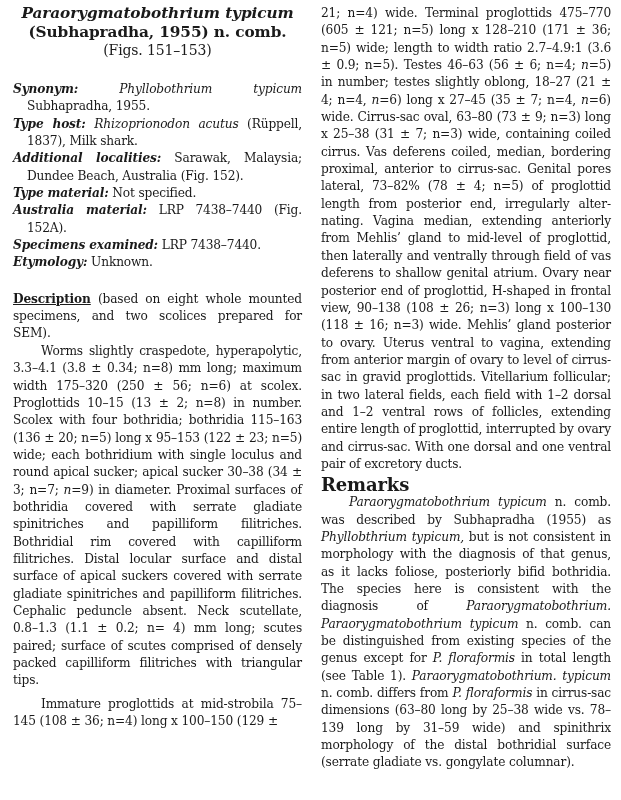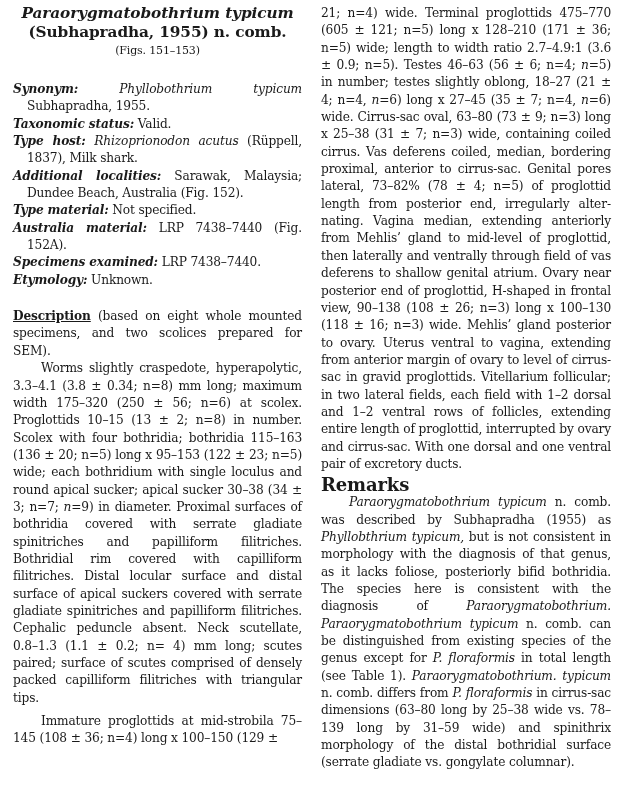--- a/index.html
+++ b/index.html
@@ -15,21 +15,21 @@
     hyphens: manual;
     letter-spacing: -0.15px;
   }
   #col-left { left: 13px; width: 289px; top: 4px; }
   #col-right { left: 321px; width: 290px; top: 5px; }
   .title {
     text-align: center; font-weight: bold; font-size: 15.3px;
     line-height: 19px; letter-spacing: -0.1px;
   }
   .title i { font-style: italic; }
-  .figs { text-align: center; font-size: 11px; line-height: 17px; margin-bottom: 22px; }
+  .figs { text-align: center; font-size: 14px; line-height: 17px; margin-bottom: 22px; }
   .field { text-indent: -14px; padding-left: 14px; margin: 0; text-align: justify; }
   .field .lbl { font-weight: bold; font-style: italic; }
   .para { margin: 0; text-indent: 0; }
   .para.indent { text-indent: 28px; }
   .desc { margin-top: 19px; }
   .desc .lbl { font-weight: bold; text-decoration: underline; }
   .remarks-head { font-weight: bold; font-size: 18px; margin-top: 3px; line-height: 18px; }
   i, em { font-style: italic; }
 </style>
 </head>
@@ -37,21 +37,20 @@
 
 <div id="col-left" class="col">
   <div class="title">
     <div><i>Paraorygmatobothrium typicum</i></div>
     <div>(Subhapradha, 1955) n. comb.</div>
   </div>
   <div class="figs">(Figs. 151–153)</div>
 
   <div id="fields">
       <p class="field"><span class="lbl">Synonym:</span><span> </span><i>Phyllobothrium typicum</i><span> Subhapradha, 1955.</span></p>
-      <p class="field"><span class="lbl">Taxonomic status:</span><span> Valid.</span></p>
       <p class="field"><span class="lbl">Type host:</span><span> </span><i>Rhizoprionodon acutus</i><span> (Rüppell, 1837), Milk shark.</span></p>
       <p class="field"><span class="lbl">Additional localities:</span><span> Sarawak, Malaysia; Dundee Beach, Australia (Fig. 152).</span></p>
       <p class="field"><span class="lbl">Type material:</span><span> Not specified.</span></p>
       <p class="field"><span class="lbl">Australia material:</span><span> LRP 7438–7440 (Fig. 152A).</span></p>
       <p class="field"><span class="lbl">Specimens examined:</span><span> LRP 7438–7440.</span></p>
       <p class="field"><span class="lbl">Etymology:</span><span> Unknown.</span></p>
     </div>
 
   <p class="para desc"><span class="lbl">Description</span><span> (based on eight whole mounted specimens, and two scolices prepared for SEM).</span></p>
 

